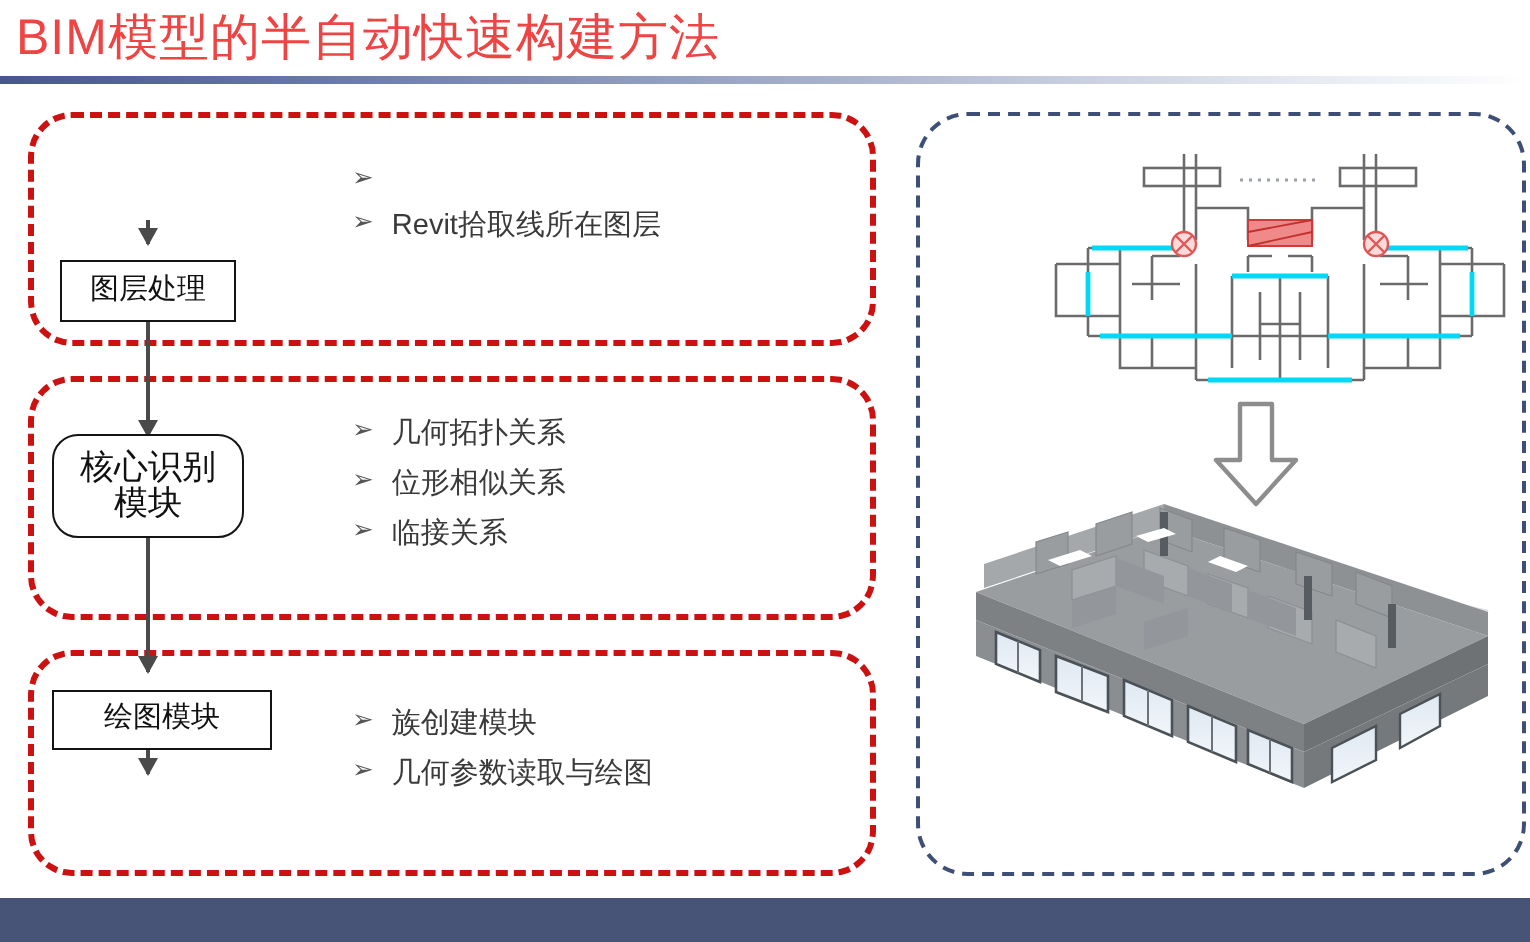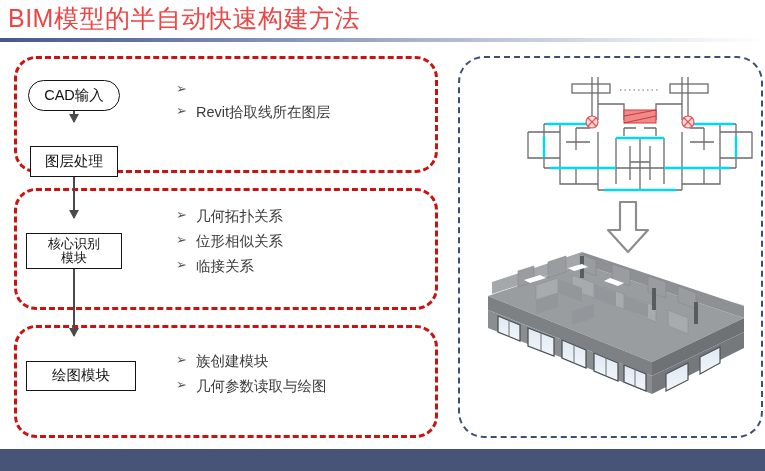--- a/index.html
+++ b/index.html
@@ -49,25 +49,25 @@
     border:1.6px solid #141414;
     color:#111;
     display:flex;align-items:center;justify-content:center;
     text-align:center;
     font-size:14.5px;
     line-height:1.08;
     box-sizing:border-box;
     z-index:4;
   }
   .node.round{border-radius:17px;}
-  .node.rect{border-radius:0;margin-top:16px;}
+  .node.rect{border-radius:0;}
 
   #node-cad      {left:28px; top:80px;  width:92px; height:31px;}
   #node-layer    {left:30px; top:130px; width:88px; height:31px;}
-  #node-core     {left:26px; top:217px; width:96px; height:36px; font-size:13px;}
+  #node-core     {left:26px; top:217px; width:96px; height:52px; font-size:17px;border-radius:13px;}
   #node-draw     {left:26px; top:345px; width:110px; height:30px;}
   #node-revit    {left:26px; top:395px; width:94px; height:29px;}
 
   
   .conn{position:absolute;width:2px;background:#4a4a4a;z-index:2;}
   .conn .head{
     position:absolute;left:-4px;bottom:-1px;width:0;height:0;
     border-left:5px solid transparent;border-right:5px solid transparent;
     border-top:9px solid #4a4a4a;
   }
@@ -122,21 +122,20 @@
   <div class="conn" id="c2">
       <span class="head"></span>
     </div>
   <div class="conn" id="c3">
       <span class="head"></span>
     </div>
   <div class="conn" id="c4">
       <span class="head"></span>
     </div>
 
-  <div class="node round" id="node-cad">CAD输入</div>
   <div class="node rect" id="node-layer">图层处理</div>
 
   <div class="node rect" id="node-core">
     <div>
       <div>核心识别</div>
       <div>模块</div>
     </div>
   </div>
 
   <div class="node rect" id="node-draw">绘图模块</div>

